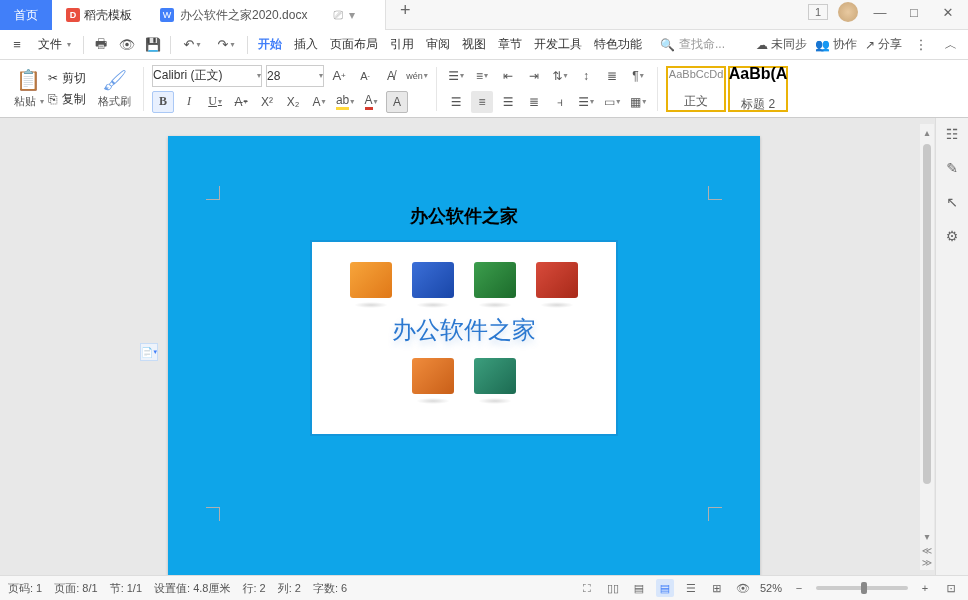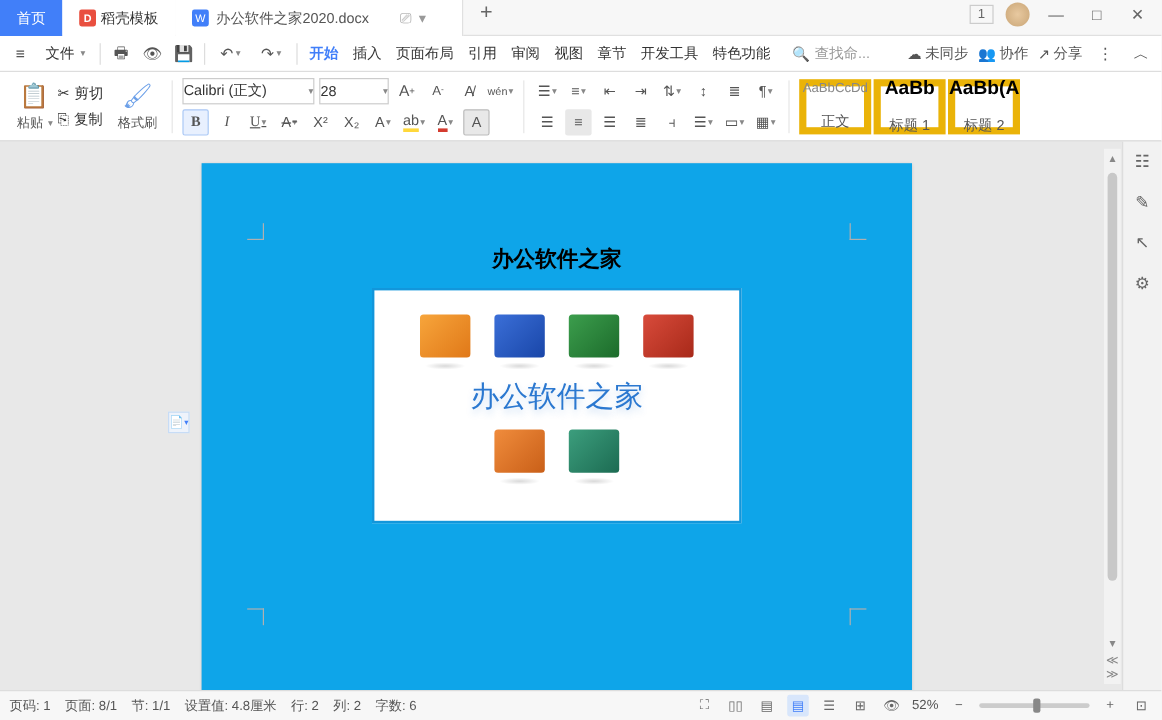--- a/index.html
+++ b/index.html
@@ -43,21 +43,21 @@
 .vstack .big-icon { font-size: 20px; color: #417ff9; }
 .vstack .lbl { font-size: 11px; color: #555; display: flex; align-items: center; gap: 2px; }
 .hstack { display: flex; flex-direction: column; gap: 4px; }
 .hrow { display: flex; align-items: center; gap: 4px; }
 .small-icon-btn { width: 22px; height: 22px; display: flex; align-items: center; justify-content: center; cursor: pointer; color: #555; font-size: 12px; border-radius: 2px; }
 .small-icon-btn.bold.active { border: 1px solid #aac8f5; background: #e8f0fe; font-weight: bold; font-family: serif; }
 .small-icon-btn .dd-arrow { margin-left: 1px; }
 .font-select { border: 1px solid #ccc; height: 22px; padding: 0 0; display: flex; align-items: center; justify-content: space-between; font-size: 12px; background: #fff; cursor: pointer; }
 .font-name { width: 110px; }
 .font-size { width: 58px; }
-.style-card { border: 6px solid #eab308; height: 46px; width: 60px; display: flex; flex-direction: column; align-items: center; justify-content: center; cursor: pointer; margin-right: 2px; }
+.style-card { border: 2px solid #eab308; height: 46px; width: 60px; display: flex; flex-direction: column; align-items: center; justify-content: center; cursor: pointer; margin-right: 2px; }
 .style-card .preview { font-size: 11px; color: #888; }
 .style-card.big .preview { font-size: 16px; font-weight: bold; color: #000; }
 .style-card .lbl { font-size: 12px; color: #555; margin-top: 13px; }
 
 
 .doc-area { position: absolute; top: 118px; left: 0; right: 33px; bottom: 25px; background: #e8e8e8; overflow: hidden; }
 .page { position: absolute; left: 168px; top: 18px; width: 592px; height: 445px; background: #0ea5e9; box-shadow: 0 1px 3px rgba(0,0,0,0.2); }
 .corner { position: absolute; width: 14px; height: 14px; border-color: #b0b0b0; }
 .corner.tl { top: 50px; left: 38px; border-right: 1px solid #b0b0b0; border-bottom: 1px solid #b0b0b0; }
 .corner.tr { top: 50px; right: 38px; border-left: 1px solid #b0b0b0; border-bottom: 1px solid #b0b0b0; }
@@ -262,24 +262,20 @@
         <span class="small-icon-btn">▦<span class="dd-arrow">▾</span></span>
       </div>
     </div>
   </div>
   <span class="rib-sep"></span>
 
   <div class="rib-group">
     <div class="style-card">
       <span class="preview">AaBbCcDd</span>
       <span class="lbl">正文</span>
-    </div>
-    <div class="style-card big">
-      <span class="preview">AaBb</span>
-      <span class="lbl">标题 1</span>
     </div>
     <div class="style-card big">
       <span class="preview">AaBb(A</span>
       <span class="lbl">标题 2</span>
     </div>
   </div>
 </div>
 
 <div class="doc-area">
   <div class="page-side-icon">📄<span style="font-size:7px">▾</span></div>

